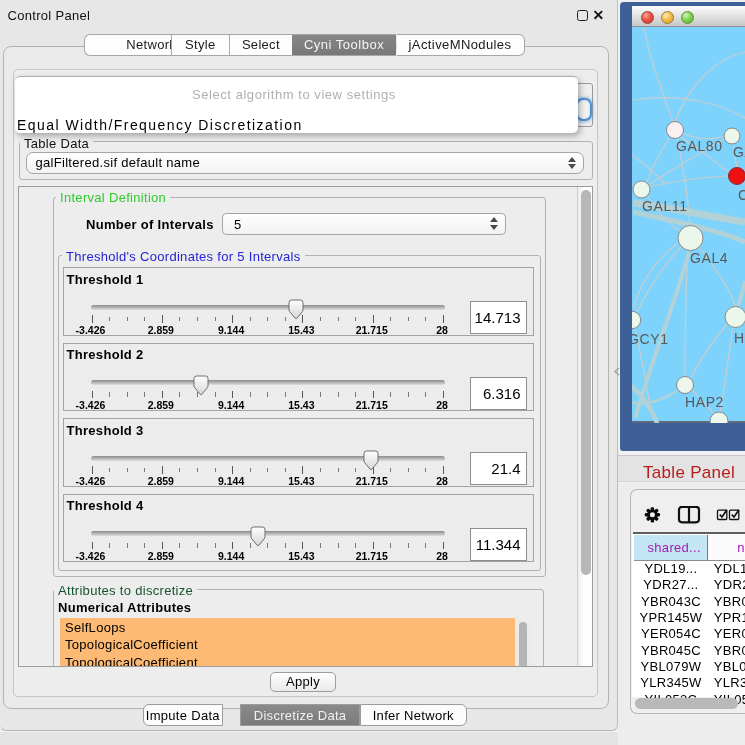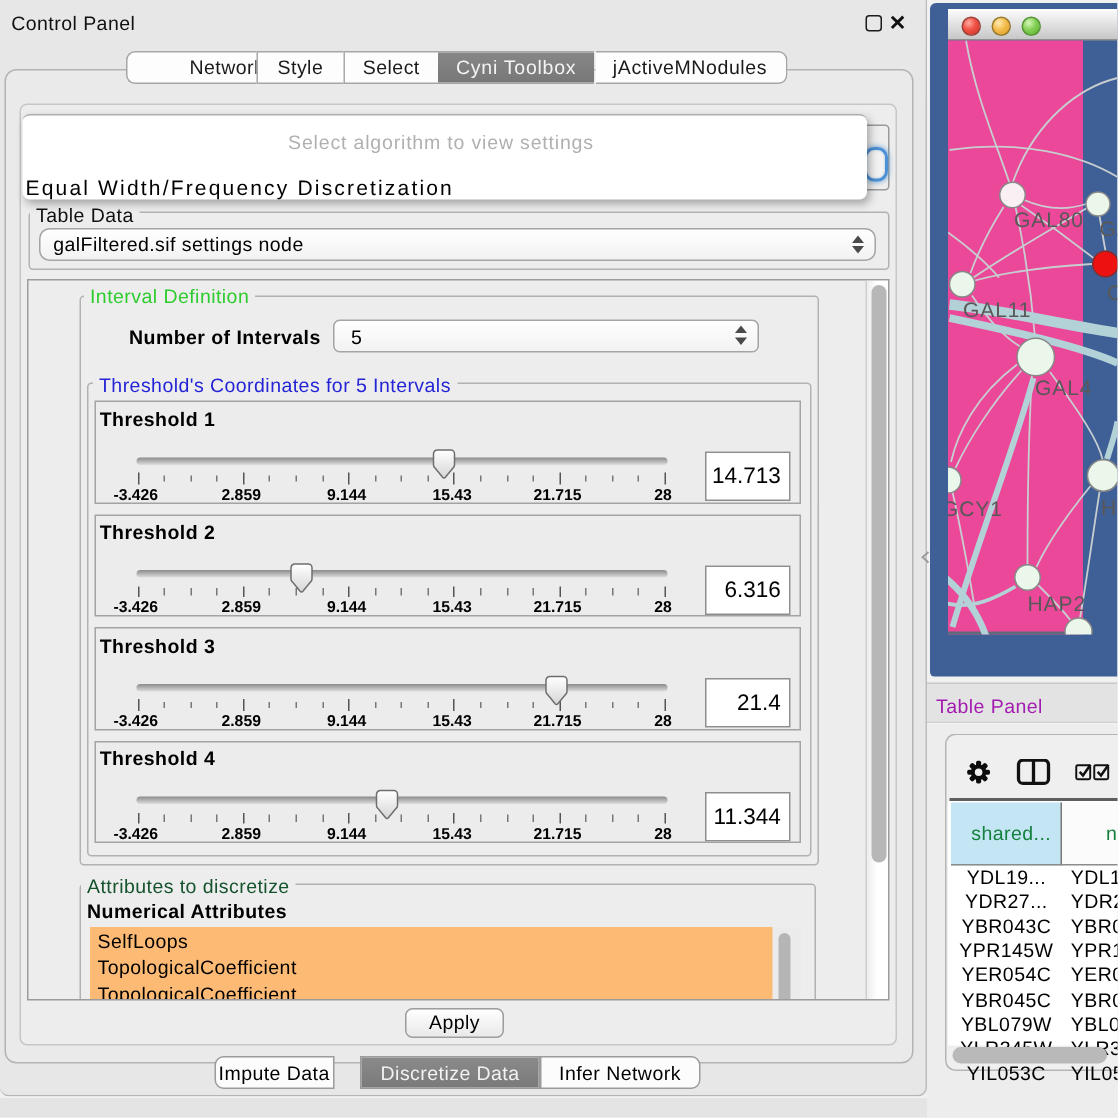--- a/index.html
+++ b/index.html
@@ -109,31 +109,31 @@
   .btab.sel { background:linear-gradient(#8a8a8a,#7a7a7a); color:#f2f2f2; }
 
   
   #netwin { left:620px; top:2px; width:125px; height:449px; background:#3e6096; border-radius:4px 0 0 3px; }
   #ntitle { left:632px; top:6px; width:113px; height:21px;
             background:linear-gradient(#fdfdfd,#c7c7c7); border-bottom:1px solid #8f8f8f; }
   .light { position:absolute; top:5px; width:13px; height:13px; border-radius:50%; }
   #lr { left:9px; background:radial-gradient(circle at 35% 30%, #ffa9a0, #ee5042 45%, #cf3427); border:1px solid #9c423a; }
   #ly { left:29px; background:radial-gradient(circle at 35% 30%, #ffeab0, #f3bc4c 45%, #dd9a20); border:1px solid #9a7a2e; }
   #lg { left:49px; background:radial-gradient(circle at 35% 30%, #d6f6b8, #83cf55 45%, #58b02c); border:1px solid #569636; }
-  #ncanvas { left:632px; top:27px; width:90px; height:396px; background:#ec4899; border-bottom:2px solid #5f6b7d; }
+  #ncanvas { left:632px; top:27px; width:113px; height:396px; background:#7dd3fc; border-bottom:2px solid #5f6b7d; }
 
   #tphead { left:618px; top:454.5px; width:127px; height:27px; background:#e3e3e3;
             border-top:1px solid #c9c9c9; border-bottom:1px solid #d2d2d2; }
-  #tphead span { position:absolute; left:6px; top:7px; font-size:13px; color:#a21caf; }
+  #tphead span { position:absolute; left:25px; top:7px; font-size:17px; color:#b91c1c; }
   #tpbody { left:618px; top:482.5px; width:127px; height:262.5px; background:#ededed; }
   #tbox { left:630px; top:489px; width:125px; height:225px; background:#efefef;
           border:1px solid #b5b5b5; border-radius:7px 0 0 7px; border-right:none; }
 
   table.dt { border-collapse:collapse; table-layout:fixed; width:210px; position:absolute; left:3px; top:44.5px; font-size:13px; }
-  table.dt th { width:73.5px; height:42px; background:#c4e6f4; font-weight:normal; color:#15803d; padding-left:7px;
+  table.dt th { width:73.5px; height:26px; background:#c4e6f4; font-weight:normal; color:#a21caf; padding-left:7px;
                 border-right:1.5px solid #777; border-bottom:1px solid #8c8c8c; }
   table.dt th.c2 { width:135px; background:#fbfbfb; text-align:left; padding-left:29px; }
   table.dt td { height:16.3px; text-align:center; padding:0; }
   table.dt td.c2 { text-align:left; padding-left:6px; }
   #hsb { left:3.5px; top:208px; width:103.5px; height:11px; background:#b9b9b9; border-radius:5.5px; }
 </style>
 </head>
 <body>
 
 <div class="abs" id="cpwin"></div>
@@ -156,21 +156,21 @@
 
 <div class="abs" id="p1"></div>
 <div class="abs" id="p2"></div>
 
 <div class="abs" id="g-alg"></div>
 <div class="abs" id="alg-ring"></div>
 
 <div class="abs group" id="g-table"></div>
 <div class="abs gtitle" id="g-table-t">Table Data</div>
 <div class="abs combo" id="combo-table">
-    <span class="txt">galFiltered.sif settings node</span>
+    <span class="txt">galFiltered.sif default name</span>
   <div class="updown" style="right:6px; top:3.5px;">
       <div class="u"></div>
       <div class="d"></div>
     </div>
 </div>
 
 <div class="abs" id="popup">
   <div class="abs" id="popsel">Select algorithm to view settings</div>
   <div class="abs" id="popitem2">Equal Width/Frequency Discretization</div>
 </div>

